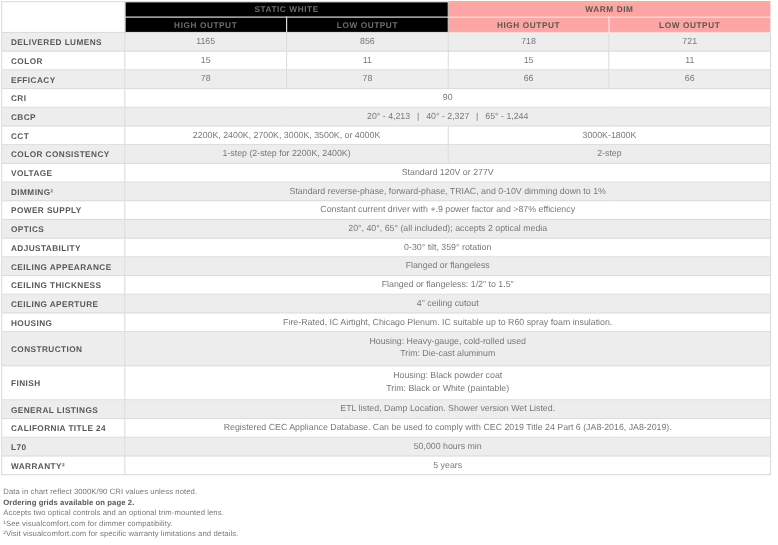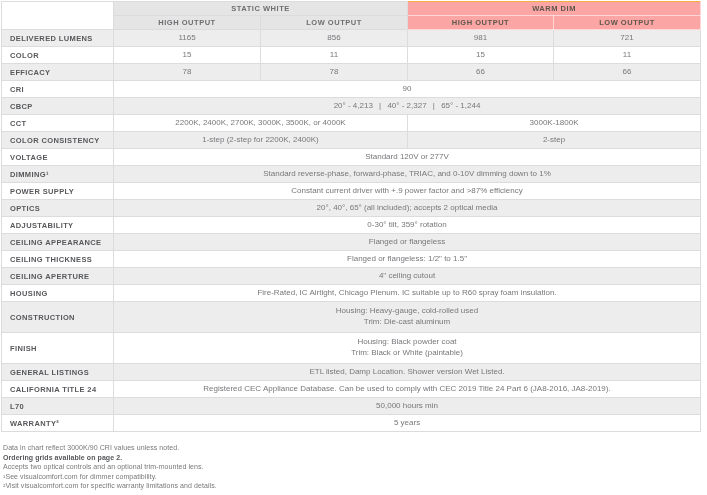--- a/index.html
+++ b/index.html
@@ -20,21 +20,21 @@
     border: 1px solid #dcdcdc;
     vertical-align: middle;
   }
   thead tr { height: 14px; }
   thead th {
     font-size: 7.5px;
     font-weight: bold;
     letter-spacing: 0.07em;
     color: #6d6e71;
     text-align: center;
-    background: #e5e5e5;
+    background: #000000;
   }
   thead th.corner { background: #ffffff; }
   thead th.wd {
     background: #fca5a5;
     color: #5d564a;
     border-color: rgba(255,255,255,0.55);
   }
   thead th.wd.outer-top { border-top-color: #f5ac42; }
 
   tbody tr { height: 17px; }
@@ -91,21 +91,21 @@
         <th>LOW OUTPUT</th>
         <th class="wd">HIGH OUTPUT</th>
         <th class="wd">LOW OUTPUT</th>
       </tr>
     </thead>
     <tbody>
       <tr>
         <td class="lbl">DELIVERED LUMENS</td>
         <td class="val">1165</td>
         <td class="val">856</td>
-        <td class="val">981</td>
+        <td class="val">718</td>
         <td class="val">721</td>
       </tr>
       <tr>
         <td class="lbl">COLOR</td>
         <td class="val">15</td>
         <td class="val">11</td>
         <td class="val">15</td>
         <td class="val">11</td>
       </tr>
       <tr>

